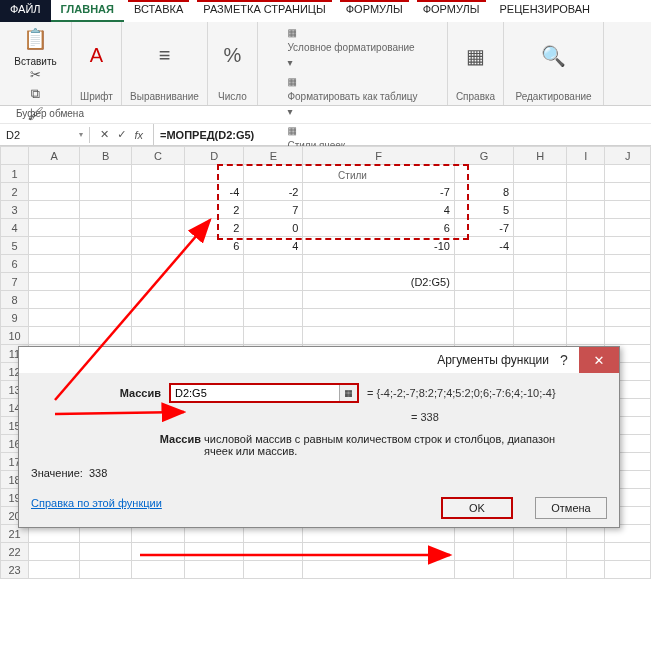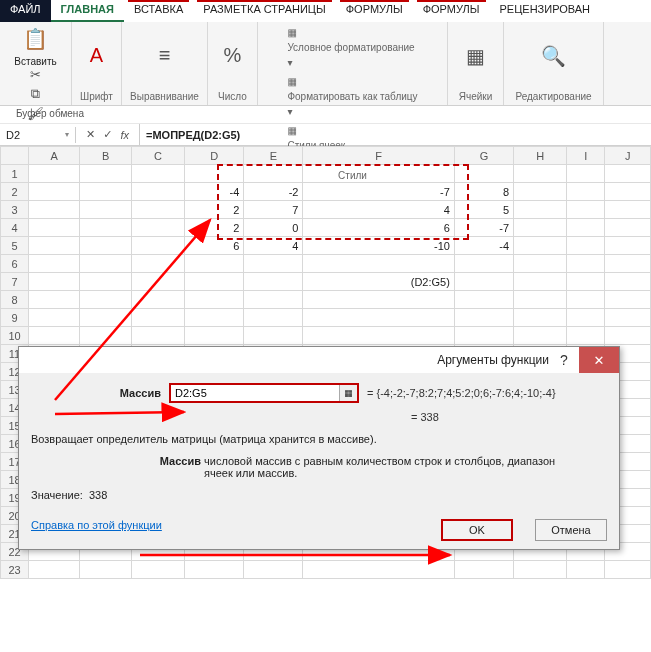--- a/index.html
+++ b/index.html
@@ -17,21 +17,21 @@
 .group-label{font-size:10px;color:#666;text-align:center;padding-top:2px}
 .big-btn{display:flex;flex-direction:column;align-items:center;font-size:10px;cursor:pointer}
 .big-icon{width:28px;height:28px;margin-bottom:3px;display:flex;align-items:center;justify-content:center;font-size:20px;color:#555}
 .small-icons{display:flex;gap:4px;font-size:13px;color:#555}
 .list-btns{font-size:10px;color:#666;text-align:left;line-height:15px}
 .list-btns span{display:block;cursor:pointer}
 
 .qat{height:18px;padding:2px 16px;font-size:10px;color:#555;border-bottom:1px solid #e8e8e8;background:#fff}
 
 .fbar{display:flex;align-items:center;height:22px;border-bottom:1px solid #d0d0d0}
-.namebox{width:76px;border-right:1px solid #ccc;padding:2px 6px;display:flex;align-items:center;justify-content:space-between}
+.namebox{width:90px;border-right:1px solid #ccc;padding:2px 6px;display:flex;align-items:center;justify-content:space-between}
 .namebox::after{content:"▾";font-size:8px;color:#888}
 .fb-btns{display:flex;align-items:center;gap:8px;padding:0 10px;color:#555;border-right:1px solid #ccc;height:100%}
 .fb-input{flex:1;padding:2px 6px;font-weight:bold}
 
 .grid{position:relative}
 table.sheet{border-collapse:collapse;width:100%}
 .sheet th,.sheet td{border:1px solid #d8d8d8;height:18px;font-size:11px;padding:0 4px;text-align:right}
 .sheet th{background:#f3f3f3;font-weight:normal;text-align:center;color:#555}
 .sheet th.corner{background:#f3f3f3;width:28px}
 .sheet .rowh{text-align:center;background:#f3f3f3;width:28px}
@@ -113,21 +113,21 @@
       <span>▦ <span>Условное форматирование</span> ▾</span>
       <span>▦ <span>Форматировать как таблицу</span> ▾</span>
       <span>▦ <span>Стили ячеек</span> ▾</span>
     </div>
     <div class="group-label">Стили</div>
   </div>
   <div class="group" style="width:56px">
     <div class="group-content big-btn">
       <div class="big-icon">▦</div>
     </div>
-    <div class="group-label">Ячейки</div>
+    <div class="group-label">Справка</div>
   </div>
   <div class="group" style="width:100px">
     <div class="group-content big-btn">
       <div class="big-icon">🔍</div>
     </div>
     <div class="group-label">Редактирование</div>
   </div>
 </div>
 
 <div class="qat">Буфер обмена</div>
@@ -519,21 +519,20 @@
   <div class="dbody">
     <div class="argrow">
       <div class="lbl">Массив</div>
       <div class="refbox">
         <input value="D2:G5" style="">
         <div class="pick">▦</div>
       </div>
       <div class="eq">= <span>{-4;-2;-7;8:2;7;4;5:2;0;6;-7:6;4;-10;-4}</span></div>
     </div>
     <div style="padding-left:380px" class="eq">= 338</div>
-    <div class="desc">Возвращает определитель матрицы (матрица хранится в массиве).</div>
     <div class="desc">
       <span class="al">Массив</span>
       <span class="ad">числовой массив с равным количеством строк и столбцов, диапазон ячеек или массив.</span>
     </div>
     <div><span>Значение:</span>&nbsp;&nbsp;<span>338</span></div>
   </div>
   <div class="dlg-foot">
     <span class="link">Справка по этой функции</span>
     <div class="btns">
       <div class="btn primary">OK</div>

